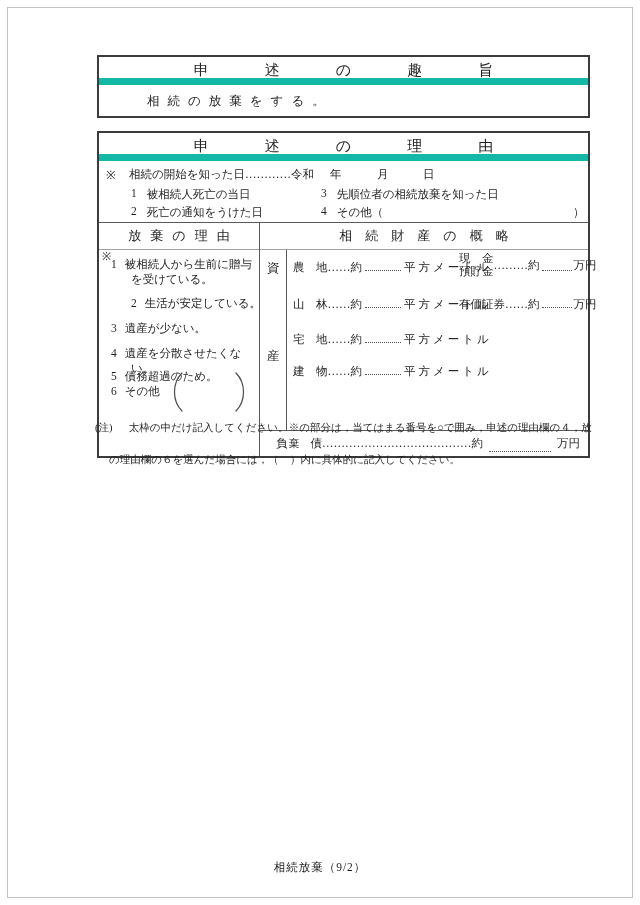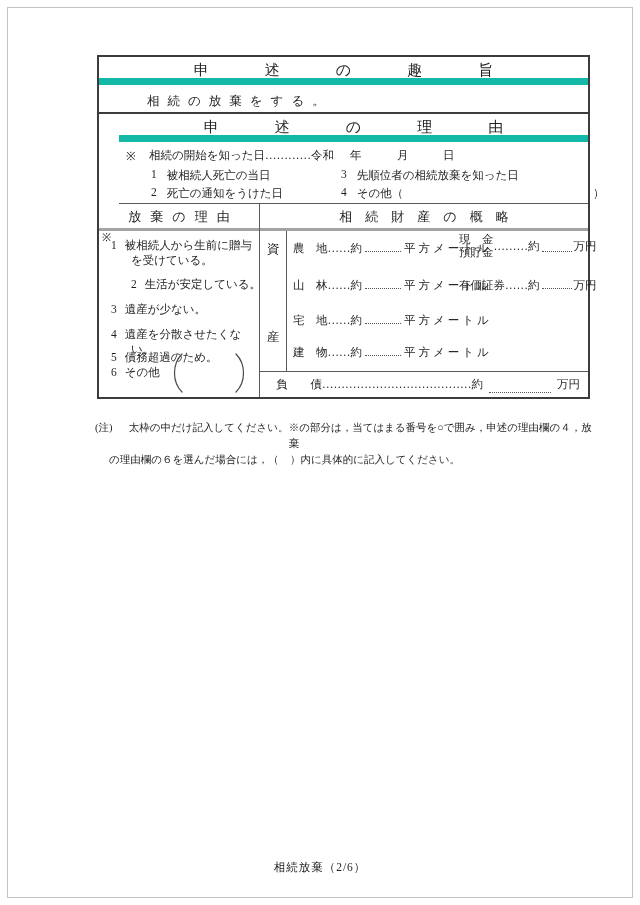--- a/index.html
+++ b/index.html
@@ -11,21 +11,21 @@
   }
   .page-frame {
     position:absolute; left:7px; top:7px; right:7px; bottom:7px;
     border:1px solid #c4c4c4; pointer-events:none;
   }
   .box {
     position:absolute; left:97px; width:493px;
     border:2px solid #3c3c3c; background:#fff;
   }
   #purpose-box { top:55px; height:63px; }
-  #reason-box  { top:112px; height:287px;padding-left:20px; }
+  #reason-box  { top:131px; height:327px; }
   .box-title {
     height:28px; line-height:27px; text-align:center;
     font-size:15px; letter-spacing:56px; padding-left:56px;
     white-space:nowrap; border-bottom:7px solid #14b8a6; overflow:hidden;
   }
   .purpose-body {
     padding:8px 8px 0 48px; font-size:12.5px; letter-spacing:8px; white-space:nowrap;
   }
   
   .date-section { position:relative; height:62px; border-bottom:1px solid #5a5a5a; font-size:11.5px; }
@@ -35,21 +35,21 @@
   .d-year { left:231px; top:6px; } .d-month { left:278px; top:6px; } .d-day { left:324px; top:6px; }
   .opt { display:flex; gap:10px; white-space:nowrap; }
   .opt-1 { left:32px; top:26px; } .opt-3 { left:222px; top:26px; }
   .opt-2 { left:32px; top:44px; } .opt-4 { left:222px; top:44px; }
   .opt4-close { left:474px; top:44px; }
   
   .columns { position:absolute; top:90px; left:0; right:0; bottom:0; display:flex; }
   .left-col { width:161px; border-right:1px solid #5a5a5a; position:relative; }
   .right-col { flex:1; display:flex; flex-direction:column; position:relative; }
   .col-header { height:27px; line-height:26px; text-align:center; font-size:13px;
-    border-bottom:3px solid #a3a3a3; white-space:nowrap; overflow:hidden; }
+    border-bottom:1px solid #a3a3a3; white-space:nowrap; overflow:hidden; }
   .lh { letter-spacing:9px; padding-left:9px; }
   .rh { letter-spacing:13px; padding-left:13px; }
   .left-col .r-mark { position:absolute; left:3px; top:25px; font-size:11px; }
   .r-item { position:absolute; left:12px; width:146px; padding-left:20px; text-indent:-20px;
     font-size:11.5px; line-height:15px; }
   .r-item .num { margin-right:8px; }
   .ri-0 { top:34px; } .ri-1 { top:73px;margin-left:20px; } .ri-2 { top:98px; }
   .ri-3 { top:123px; } .ri-4 { top:146px; } .ri-5 { top:161px; }
   .paren-svg { position:absolute; left:68px; top:147px; }
   
@@ -206,13 +206,13 @@
     <span class="note-left1">太枠の中だけ記入してください。</span>
     <span>※の部分は，当てはまる番号を○で囲み，申述の理由欄の４，放棄</span>
   </div>
   <div class="note-row">
     <span class="note-indent"></span>
     <span class="note-left2">の理由欄の６を選んだ場合には，（</span>
     <span>）内に具体的に記入してください。</span>
   </div>
 </div>
 
-<div class="footer">相続放棄（2/6）</div>
+<div class="footer">相続放棄（9/2）</div>
 
 </body></html>

